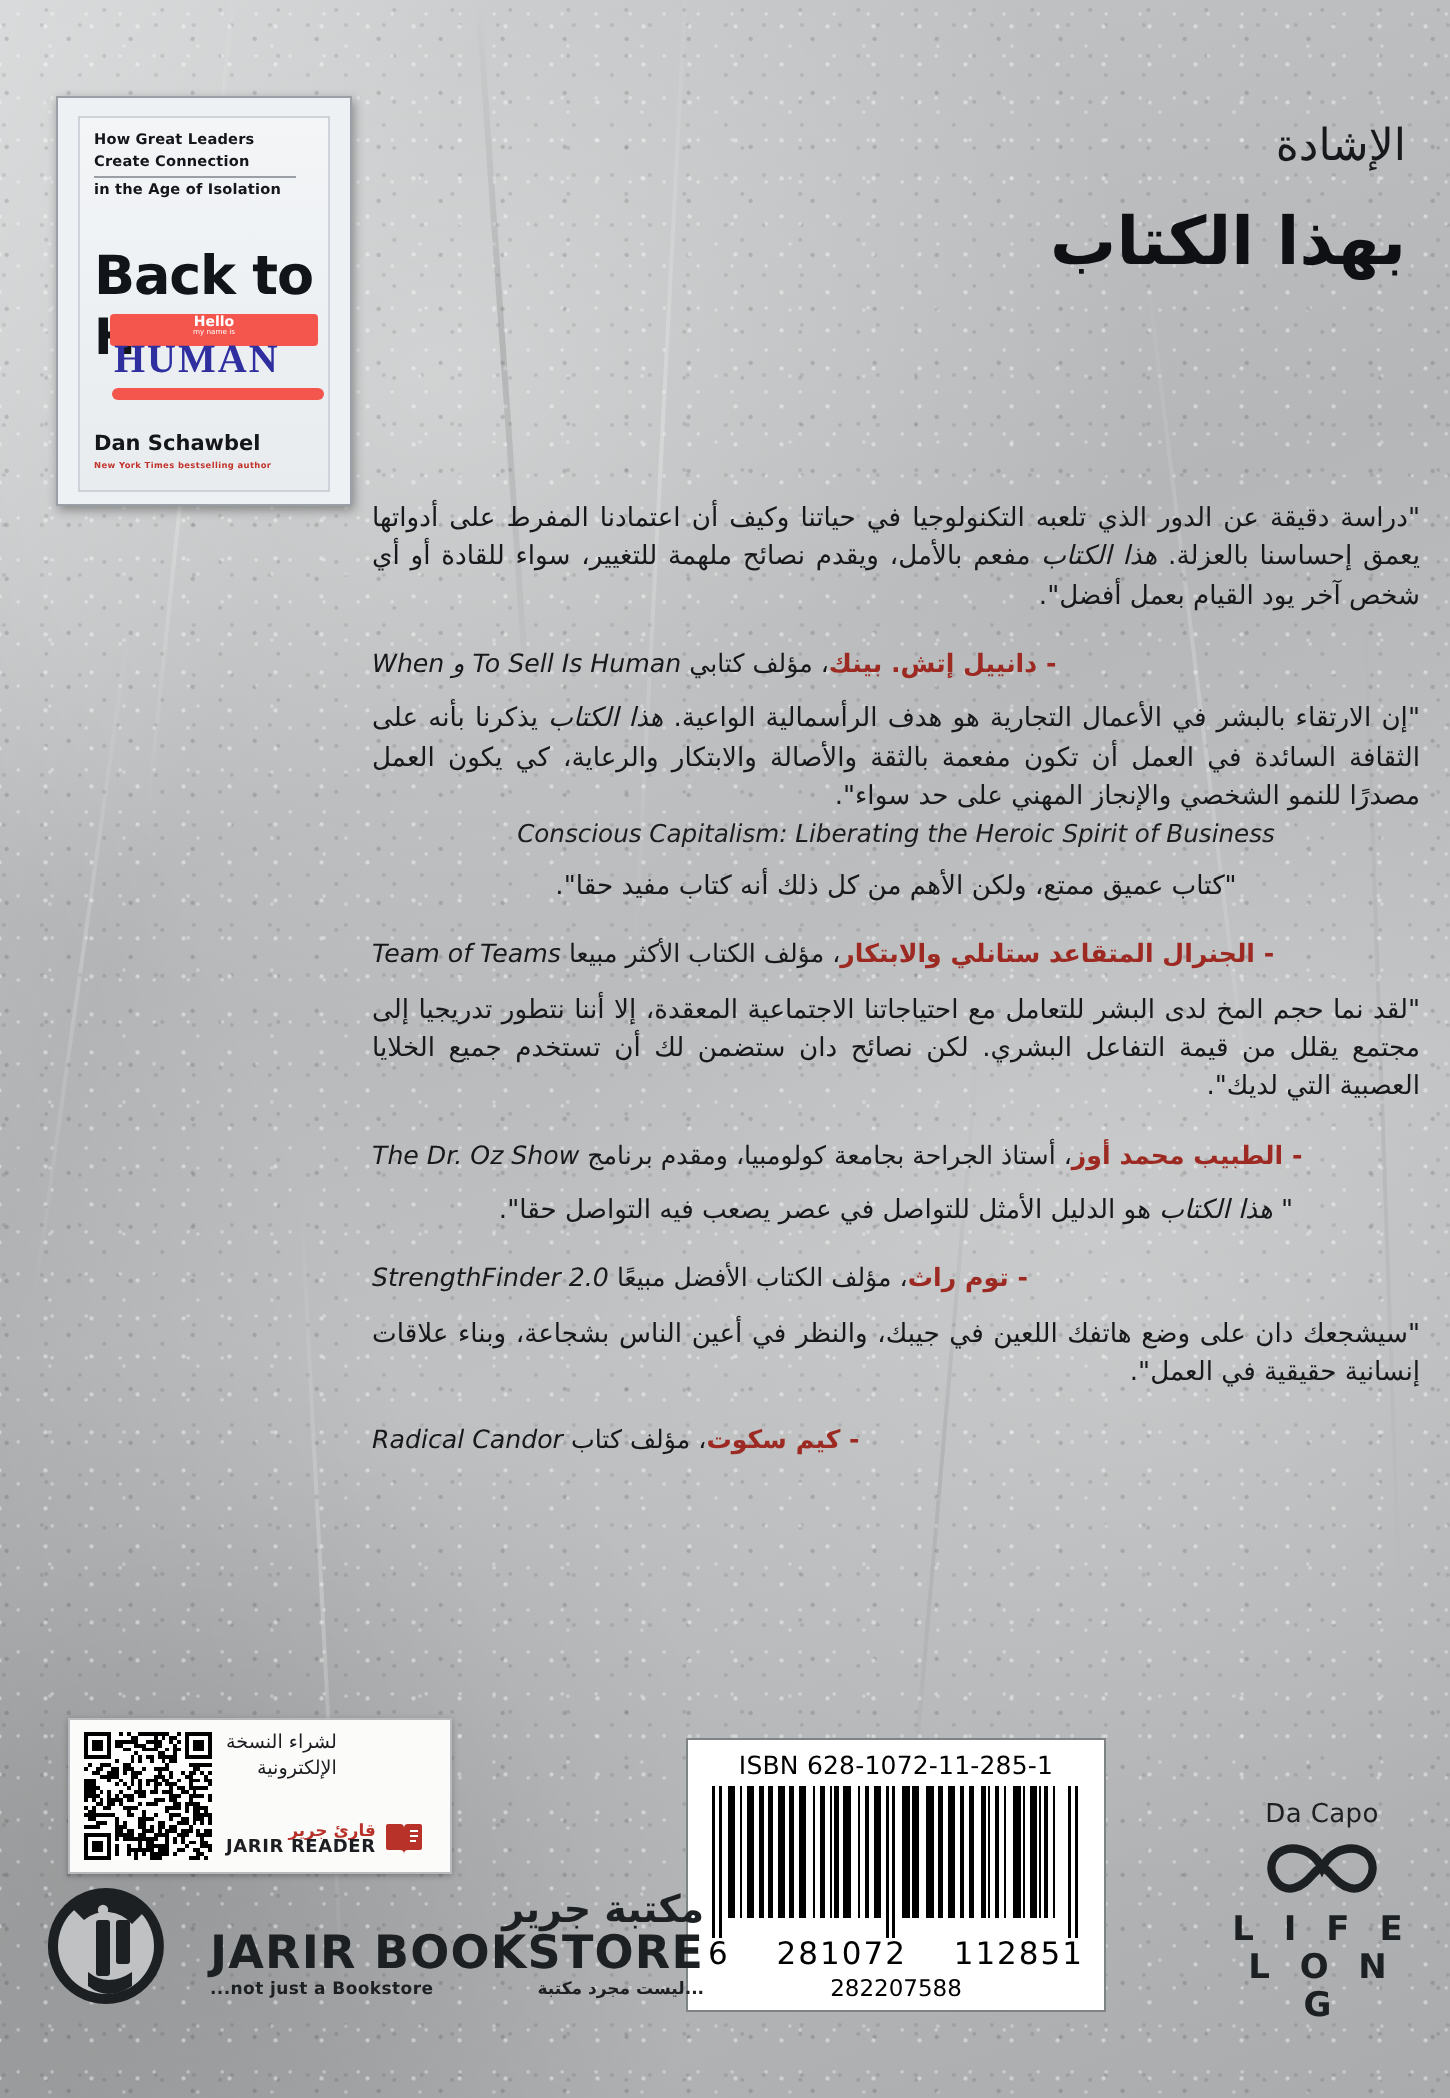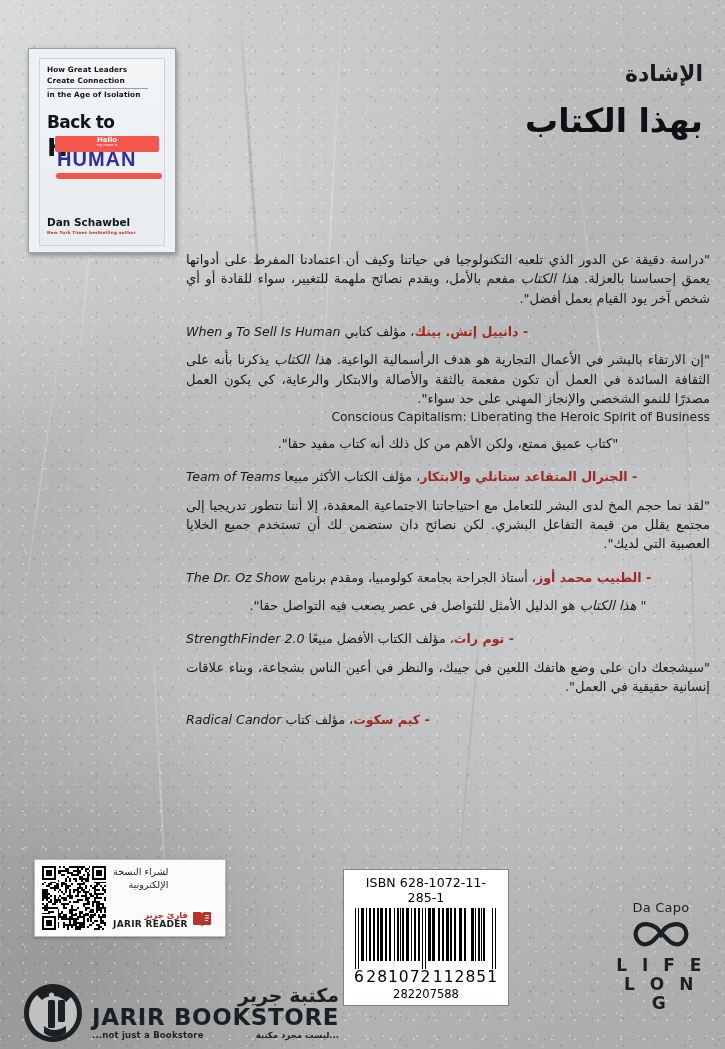--- a/index.html
+++ b/index.html
@@ -76,24 +76,24 @@
     font-size: 7.3px;
     font-weight: bold;
     line-height: 1.48;
     color: #14161a;
     letter-spacing: .1px;
   }
   .bt-sub .rule { display:block; height:1px; background:#9aa0a5; margin:1px 0 1px 0; width: 92%; }
   .bt-title {
     font-family: "DejaVu Sans", sans-serif;
     font-weight: bold;
-    font-size: 17px;
+    font-size: 27px;
     color: #111418;
     letter-spacing: -0.6px;
-    margin-top: 14px;
+    margin-top: 26px;
     line-height: .95;
   }
   .bt-human-wrap { position: relative; height: 40px; margin-top: 2px; }
   .bt-h-letter {
     position: absolute; left: 0; top: 0;
     font-family: "DejaVu Sans", sans-serif;
     font-weight: bold; font-size: 25px; color: #111418;
   }
   .bt-redbar {
     position: absolute; left: 8px; top: 3px;
@@ -103,21 +103,21 @@
   }
   .bt-hello {
     position: absolute; left: 34px; top: 4px;
     font-family: "DejaVu Sans", sans-serif;
     font-weight: bold; font-size: 7px; color: #ffffff;
     text-align: center; width: 52px; line-height: 1.05;
   }
   .bt-hello small { display:block; font-size: 3.6px; font-weight: normal; }
   .bt-human {
     position: absolute; left: 10px; top: 15px;
-    font-family: Liberation Sans, sans-serif;
+    font-family: Liberation Serif, serif;
     font-weight: bold; font-size: 20px;
     color: #2f2fa0; letter-spacing: 1px;
   }
   .bt-underline {
     position: absolute; left: 9px; top: 40px;
     width: 106px; height: 6px; background: #f4564d; border-radius: 3px;
   }
   .bt-author {
     font-family: "DejaVu Sans", sans-serif;
     font-weight: bold; font-size: 10.5px; color: #14161a;
@@ -134,21 +134,20 @@
     position: absolute;
     right: 22px; top: 62px;
     text-align: right;
     direction: rtl;
   }
   .h-eyebrow {
     font-family: "DejaVu Sans", sans-serif;
     font-size: 22px;
     color: #17191c;
     line-height: 1.1;
-    font-weight: bold;
   }
   .h-title {
     font-family: "DejaVu Sans", sans-serif;
     font-weight: bold;
     font-size: 33px;
     color: #0e1013;
     margin-top: 16px;
     line-height: 1.15;
   }
 
@@ -175,23 +174,24 @@
     font-size: 12.6px;
     line-height: 1.45;
     color: #16181b;
     text-align: left;
     direction: rtl;
     margin-top: 15px;
   }
   .q-attr .name { color: #9d2a22; font-weight: bold; }
   .q-src {
     font-family: "DejaVu Sans", sans-serif;
+    font-style: italic;
     font-size: 12.3px;
     color: #1a1c1f;
-    text-align: right;
+    text-align: center;
     direction: ltr;
     line-height: 1.35;
   }
   .q-attr .lat { font-style: italic; direction: ltr; unicode-bidi: embed; }
 
   
   #jarir-reader-box {
     position: absolute;
     left: 34px; top: 859px;
     width: 192px; height: 78px;
@@ -231,21 +231,21 @@
   .jr-en {
     font-family: "DejaVu Sans", sans-serif;
     font-size: 9px; font-weight: bold; color: #1b1d20;
     letter-spacing: .3px; line-height: 1.2;
   }
 
   
   #barcode-box {
     position: absolute;
     left: 343px; top: 869px;
-    width: 166px; height: 137px;
+    width: 210px; height: 137px;
     background: #ffffff;
     border: 1px solid #7e8386;
     padding: 5px 8px 4px 8px;
     display: flex; flex-direction: column;
   }
   .bc-isbn {
     font-family: "DejaVu Sans", sans-serif;
     font-size: 12.5px; color: #000; text-align: center;
     letter-spacing: .1px;
   }
@@ -280,22 +280,22 @@
   .dc-inf { margin: 2px 0 1px; }
   .dc-life, .dc-long {
     font-family: "DejaVu Sans", sans-serif;
     font-size: 17px; font-weight: bold; letter-spacing: 4.5px;
     line-height: 1.12;
   }
 
   
   #jarir-bookstore {
     position: absolute;
-    left: 22px; top: 982px;
-    display: flex; align-items: center; gap: 8px;
+    left: 22px; top: 942px;
+    display: flex; align-items: center; gap: 21px;
   }
   .jb-txt { color: #1d2023; }
   .jb-ar {
     font-family: "DejaVu Sans", sans-serif;
     font-size: 19px; font-weight: bold; text-align: right; line-height: 1;
     letter-spacing: 1px;
   }
   .jb-en {
     font-family: "DejaVu Sans", sans-serif;
     font-size: 23px; font-weight: bold; letter-spacing: .6px; line-height: 1.05;

